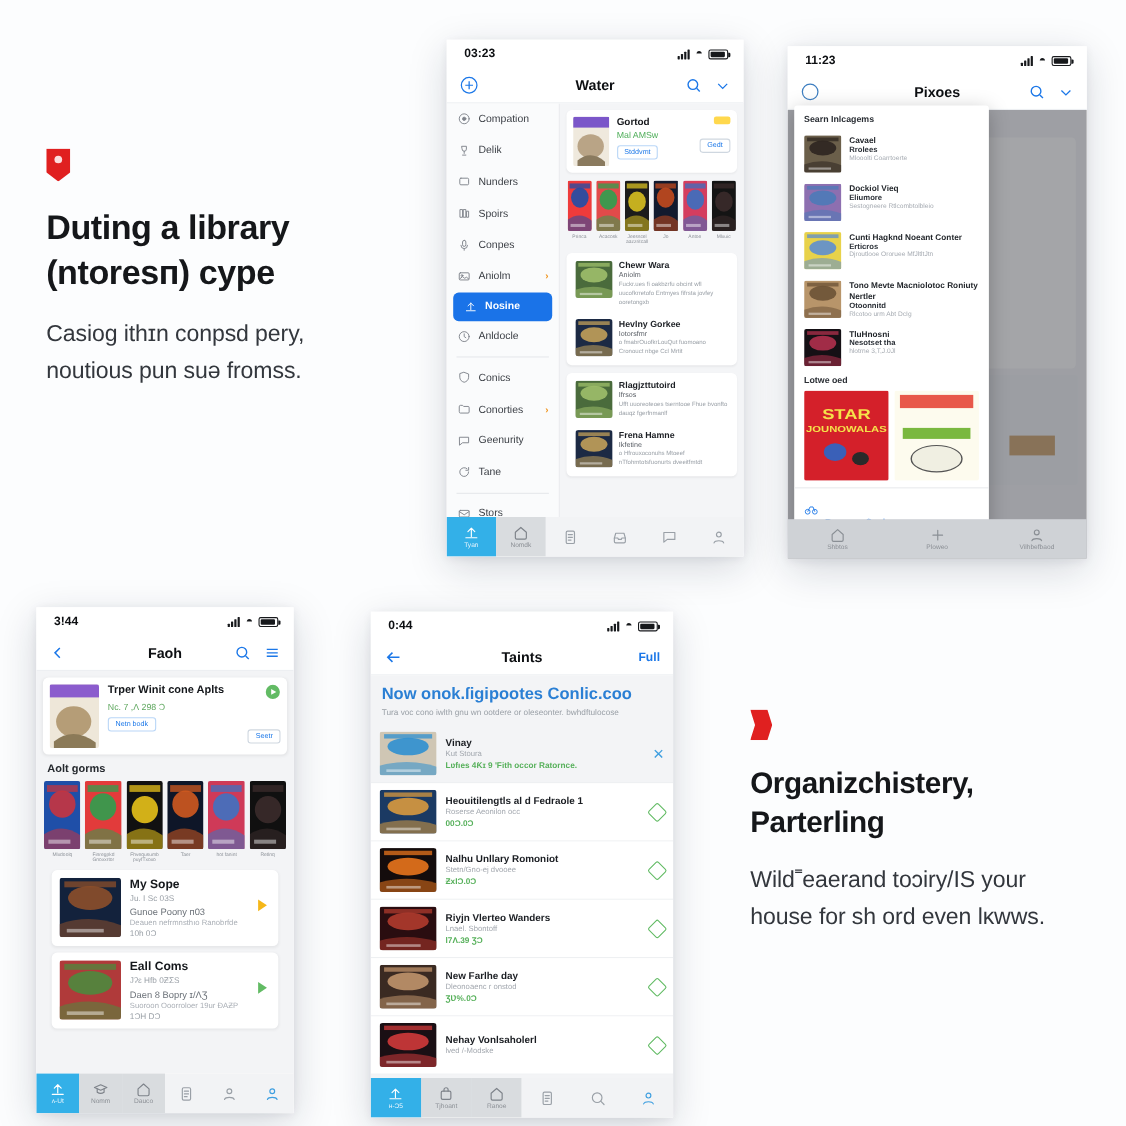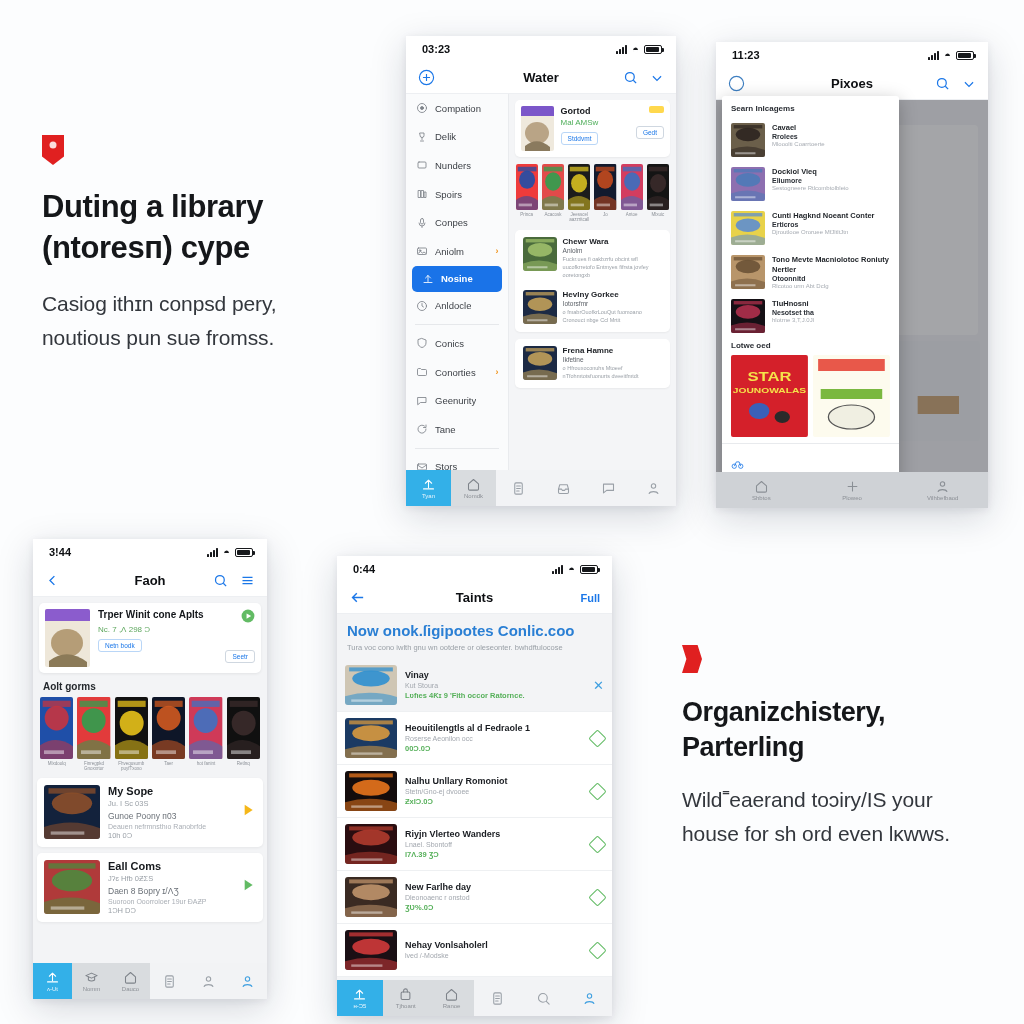--- a/index.html
+++ b/index.html
@@ -132,21 +132,21 @@
   .dd-foot { margin-top: auto; border-top: 1px solid #e8eaed; padding: 7px 9px; display: flex; align-items: center; gap: 6px; }
   .dd-foot .ft { font-size: 8px; font-weight: bold; color: #1b77e8; margin-top: 19px; }
 
   
   .featcard { background: #fff; border-radius: 5px; margin: 6px; padding: 6px; display: flex; gap: 8px; box-shadow: 0 1px 3px rgba(0,0,0,.07); }
   .featcard .cover { width: 45px; height: 58px; border-radius: 2px; flex: none; overflow: hidden; }
   .featcard .t1 { font-size: 10px; font-weight: bold; color: #14171b; line-height: 1.25; }
   .featcard .t2 { font-size: 8px; color: #60a860; margin-top: 3px; }
   .sect-h { font-size: 10px; font-weight: bold; color: #24282d; padding: 2px 10px 5px; }
 
-  .rowcard { background:#fff; margin: 0 4px 6px; border-radius: 5px; padding: 7px; display:flex; gap:8px; align-items:center; box-shadow: 0 1px 3px rgba(0,0,0,.06); }
+  .rowcard { background:#fff; margin: 0 14px 6px; border-radius: 5px; padding: 7px; display:flex; gap:8px; align-items:center; box-shadow: 0 1px 3px rgba(0,0,0,.06); }
   .rowcard .im { width: 56px; height: 54px; border-radius: 3px; flex: none; overflow: hidden; }
   .rowcard .t1 { font-size: 11px; font-weight: bold; color: #15181c; }
   .rowcard .t2 { font-size: 7.5px; color: #9aa0a7; margin-top: 2px; }
   .rowcard .t3 { font-size: 8.5px; color: #6b7178; margin-top: 3px; }
   .rowcard .t4 { font-size: 7px; color: #a9aeb5; margin-top: 2px; }
   .rowcard .t5 { font-size: 7.5px; color: #9aa0a7; margin-top: 1px; }
 
   .banner { padding: 8px 10px 6px; }
   .banner .b1 { font-size: 15px; font-weight: bold; color: #2a7fd4; }
   .banner .b2 { font-size: 7.5px; color: #9aa0a7; margin-top: 3px; line-height: 1.5; }
@@ -475,20 +475,36 @@
                 </div>
               </div>
             </div>
         </div>
 
         <div class="card" style="padding:2px 4px;">
           <div id="a-list2">
               <div class="lrow">
                 <div class="im">
                   <svg class="art" viewBox="0 0 34 34" preserveAspectRatio="none">
+                    <rect width="34" height="34" fill="#4a6b3c"></rect>
+                    <ellipse cx="17" cy="11.56" rx="12.24" ry="6.800000000000001" fill="#9fbf6a" opacity=".9"></ellipse>
+                    <rect x="2.72" y="2.04" width="28.56" height="3.4000000000000004" fill="#9fbf6a" opacity=".75"></rect>
+                    <path d="M0 26.52 Q17 20.4 34 27.200000000000003 L34 34 L0 34Z" fill="#9fbf6a" opacity=".55"></path>
+                    <rect x="4.08" y="29.24" width="20.4" height="2.04" fill="#fff" opacity=".45"></rect>
+                  </svg>
+                </div>
+                <div class="tx">
+                  <div class="t1">Rlagjzttutoird</div>
+                  <div class="t2">Ifrsos</div>
+                  <div class="t3">Ufft uuoreoteoes tserntooe  Fhue bvonfto dauqz  fgerfnmanlf</div>
+                </div>
+              </div>
+              <div class="lrow">
+                <div class="im">
+                  <svg class="art" viewBox="0 0 34 34" preserveAspectRatio="none">
                     <rect width="34" height="34" fill="#1c2a44"></rect>
                     <ellipse cx="17" cy="12.92" rx="12.24" ry="6.800000000000001" fill="#c2a05a" opacity=".9"></ellipse>
                     <rect x="2.72" y="2.04" width="28.56" height="3.4000000000000004" fill="#c2a05a" opacity=".75"></rect>
                     <path d="M0 26.52 Q17 20.4 34 27.200000000000003 L34 34 L0 34Z" fill="#c2a05a" opacity=".55"></path>
                     <rect x="4.08" y="29.24" width="20.4" height="2.04" fill="#fff" opacity=".45"></rect>
                   </svg>
                 </div>
                 <div class="tx">
                   <div class="t1">Frena Hamne</div>
                   <div class="t2">Ikfetine</div>
@@ -754,21 +770,21 @@
             <svg width="15" height="15" viewBox="0 0 24 24" fill="none" stroke="#8a8f95" stroke-width="1.7" stroke-linecap="round" stroke-linejoin="round">
               <circle cx="12" cy="8" r="3.5"></circle>
               <path d="M5 20c1.5-4 12.5-4 14 0"></path>
             </svg>
           </span>
           <span class="tlbl">Vilhbefbaod</span>
         </div>
       </div>
     </div>
 
-  <div class="phone" id="phone-c" style="left:33px; top:539px; width:234px; height:460px;">
+  <div class="phone" id="phone-c" style="left:33px; top:552px; width:234px; height:460px;">
     <div class="statusbar">
       <span>3!44</span>
       <span class="sb-right">
         <span class="sig">
             <i></i>
             <i></i>
             <i></i>
             <i></i>
           </span>
         <span class="wifi">◓</span>

